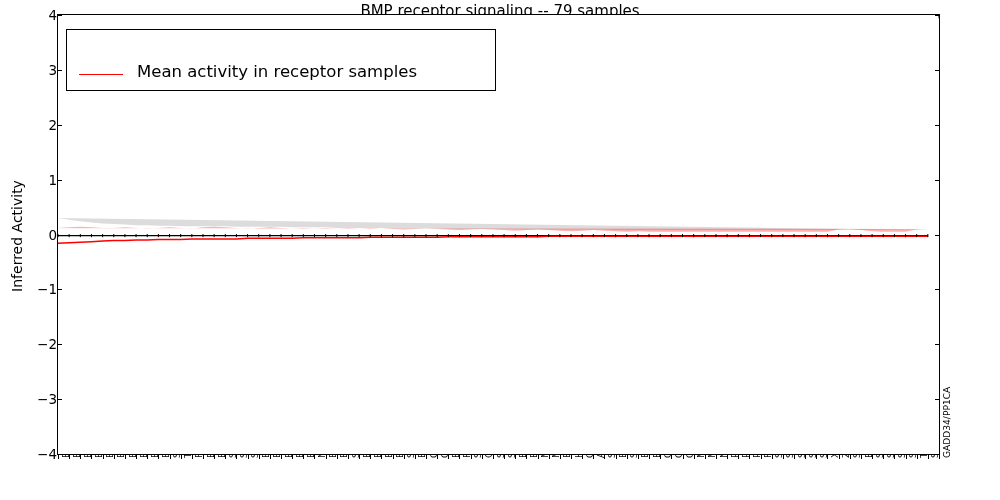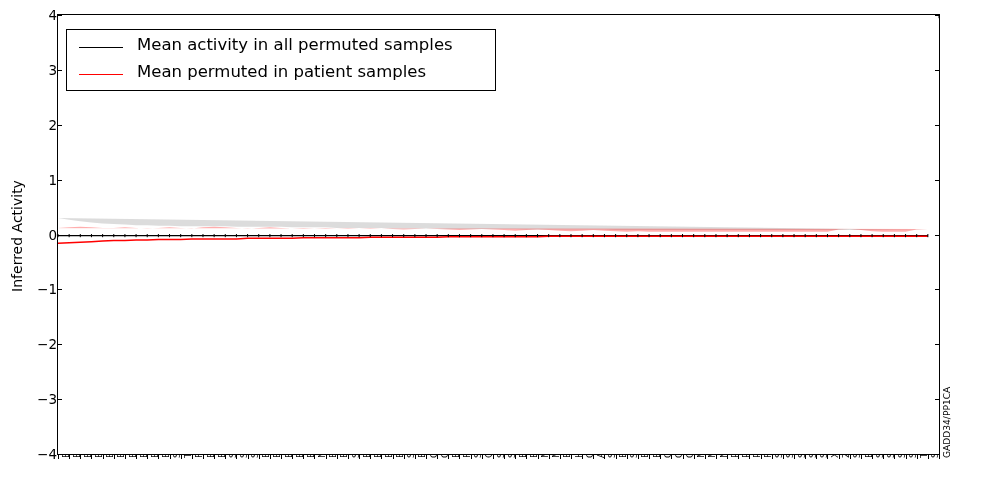--- a/index.html
+++ b/index.html
@@ -52,20 +52,21 @@
   .legrow{position:absolute;left:0;width:430px;height:26px;}
   .legline{position:absolute;left:12px;top:12px;width:44px;height:0;border-top:1.2px solid #000;}
   .legline.red{border-top-color:#ff0000;}
   .legtxt{position:absolute;left:70px;top:0px;font-size:16.5px;color:#000;white-space:nowrap;}
 </style>
 </head>
 <body>
 
 <div id="fig">
 
+  <div id="title">BMP receptor signaling -- 79 samples</div>
 
   <div id="ylabel">Inferred Activity</div>
 
   <div id="yticks">
       <div class="ytick" style="top: 454px;">−4</div>
       <div class="ytick" style="top: 399.125px;">−3</div>
       <div class="ytick" style="top: 344.25px;">−2</div>
       <div class="ytick" style="top: 289.375px;">−1</div>
       <div class="ytick" style="top: 234.5px;">0</div>
       <div class="ytick" style="top: 179.625px;">1</div>
@@ -243,27 +244,23 @@
             <rect x="847.04" y="219.00" width="1" height="3.2" fill="#000"></rect>
             <rect x="858.20" y="219.00" width="1" height="3.2" fill="#000"></rect>
             <rect x="869.35" y="219.00" width="1" height="3.2" fill="#000"></rect>
             <rect x="880.50" y="NaN" width="1" height="3.2" fill="#000"></rect>
           </g>
         </svg>
     </div>
   </div>
 
   <div id="legend">
-      <div class="legrow" style="top: 5px;">
-        <div class="legline"></div>
-        <div class="legtxt">Mean activity in all permuted samples</div>
-      </div>
       <div class="legrow" style="top: 32px;">
         <div class="legline red"></div>
-        <div class="legtxt">Mean permuted in patient samples</div>
+        <div class="legtxt">Mean activity in receptor samples</div>
       </div>
     </div>
 
 <div class="ytickmark" style="top: 454px;"></div>
     <div class="ytickmark r" style="top: 454px;"></div>
     <div class="ytickmark" style="top: 399.125px;"></div>
     <div class="ytickmark r" style="top: 399.125px;"></div>
     <div class="ytickmark" style="top: 344.25px;"></div>
     <div class="ytickmark r" style="top: 344.25px;"></div>
     <div class="ytickmark" style="top: 289.375px;"></div>

